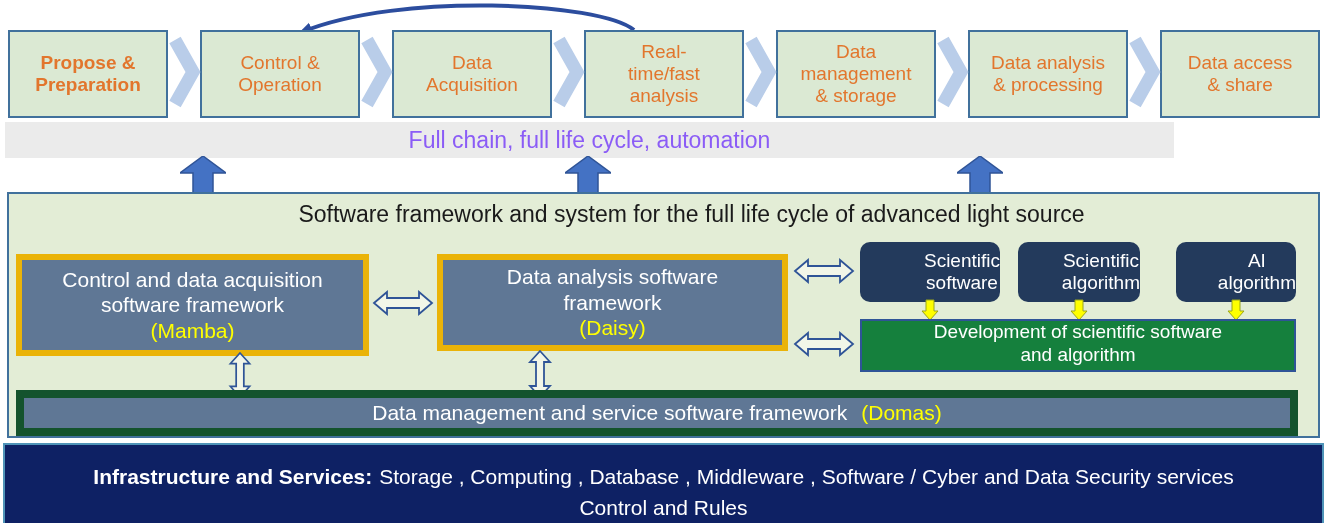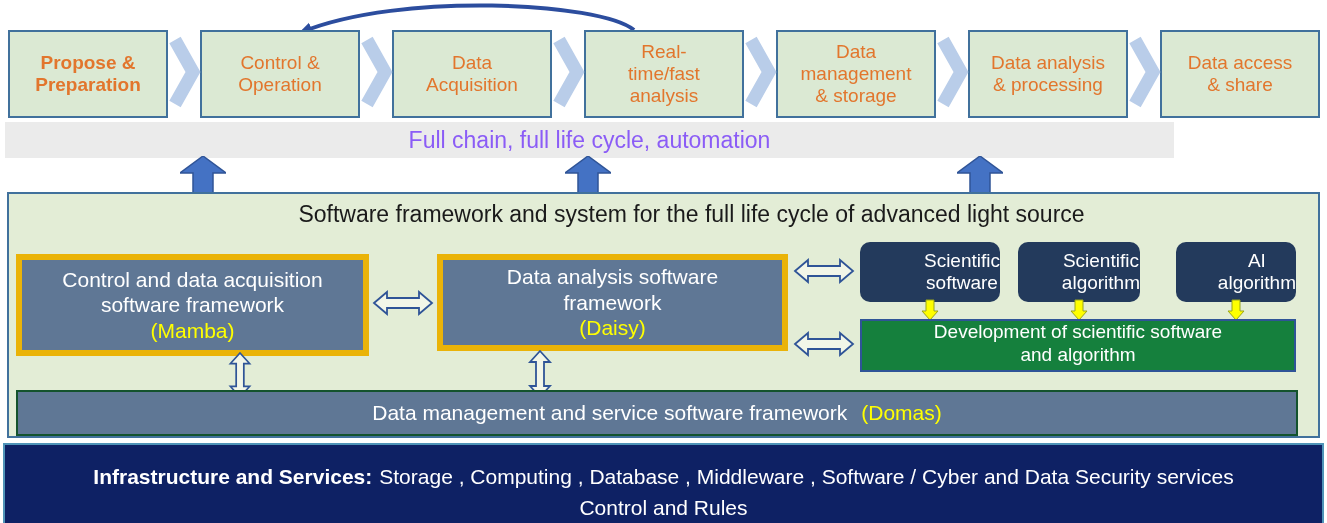--- a/index.html
+++ b/index.html
@@ -44,21 +44,21 @@
     text-align:center;color:#ffffff;font-size:19px;line-height:1.18;
   }
   .dev-box{
     position:absolute;left:860px;top:319px;width:436px;height:53px;box-sizing:border-box;
     background:#15803d;border:2px solid #2f5497;
     display:flex;justify-content:center;text-align:center;
     color:#ffffff;font-size:19px;line-height:1.2;
   }
   .domas-bar{
     position:absolute;left:16px;top:390px;width:1282px;height:46px;box-sizing:border-box;
-    background:#5f7795;border:2px solid #14532d;
+    background:#5f7795;border:8px solid #14532d;
     display:flex;align-items:center;justify-content:center;
     color:#ffffff;font-size:21px;
   }
   .domas-bar .tag{margin-left:14px;}
   .infra-bar{
     position:absolute;left:3px;top:443px;width:1321px;height:99px;box-sizing:border-box;
     background:#0e2164;border:2px solid #4f94b8;
     display:flex;flex-direction:column;align-items:center;justify-content:center;
     color:#ffffff;font-size:21px;line-height:1.45;
   }

